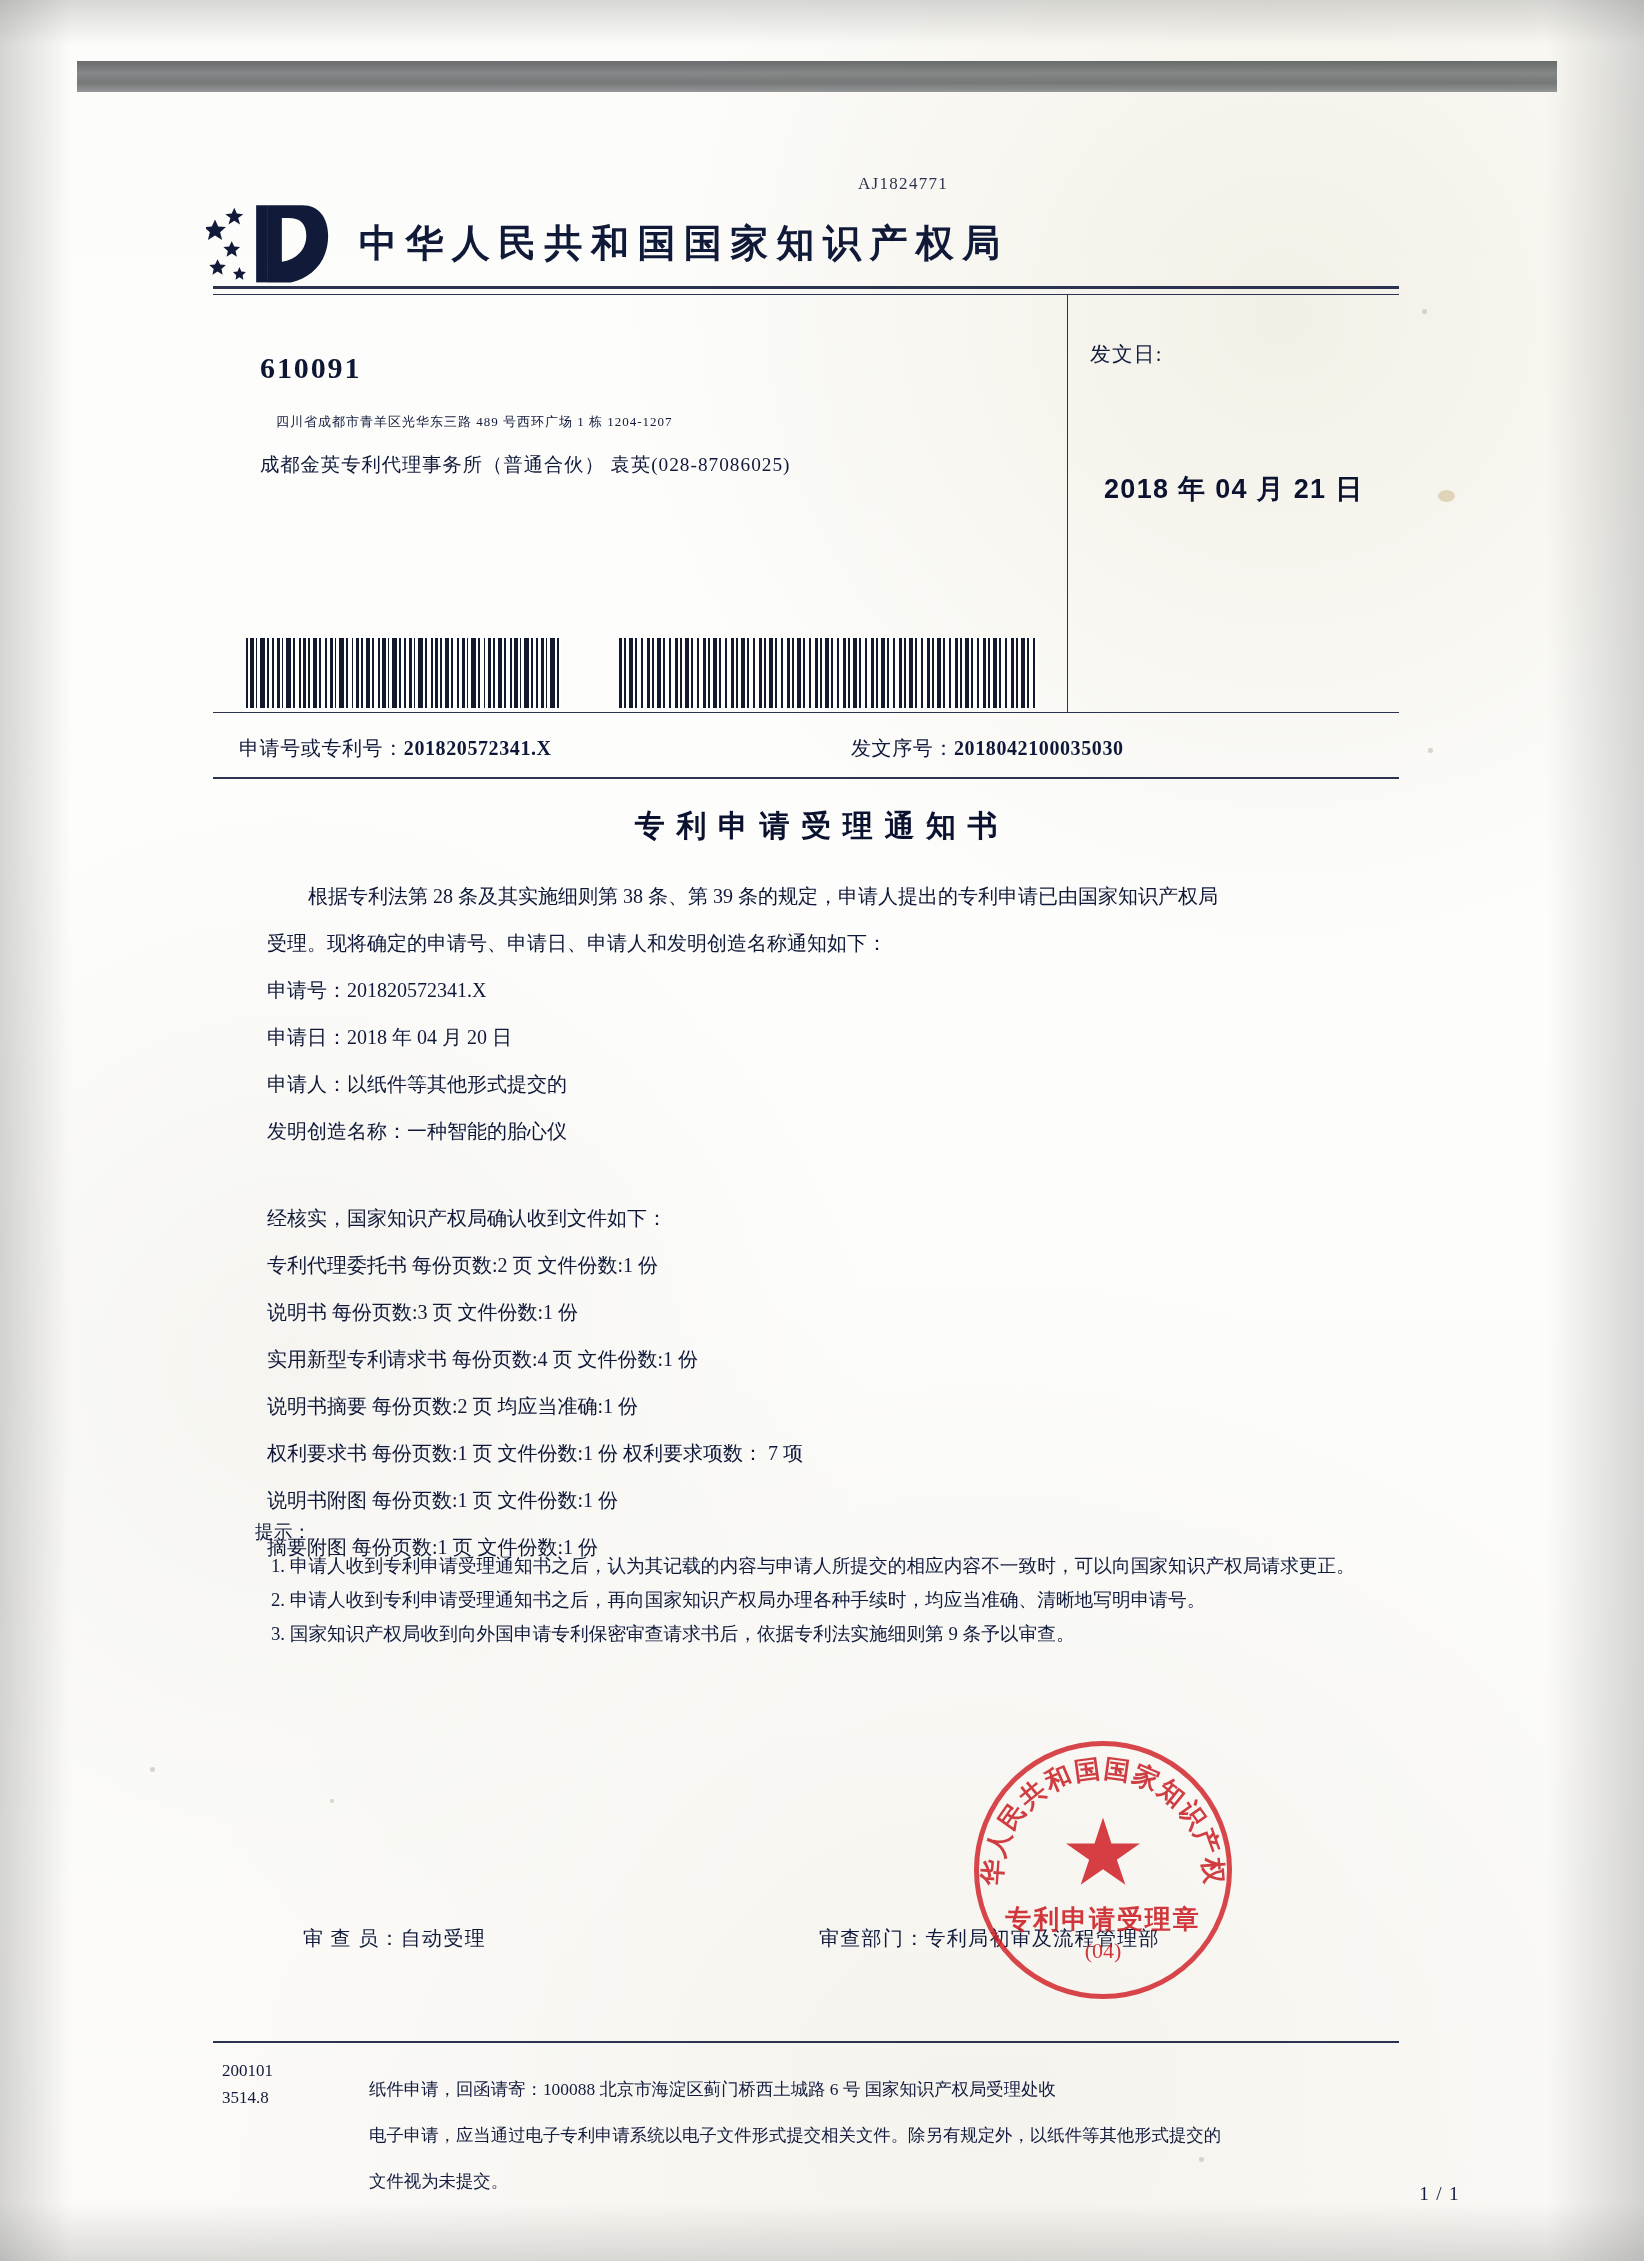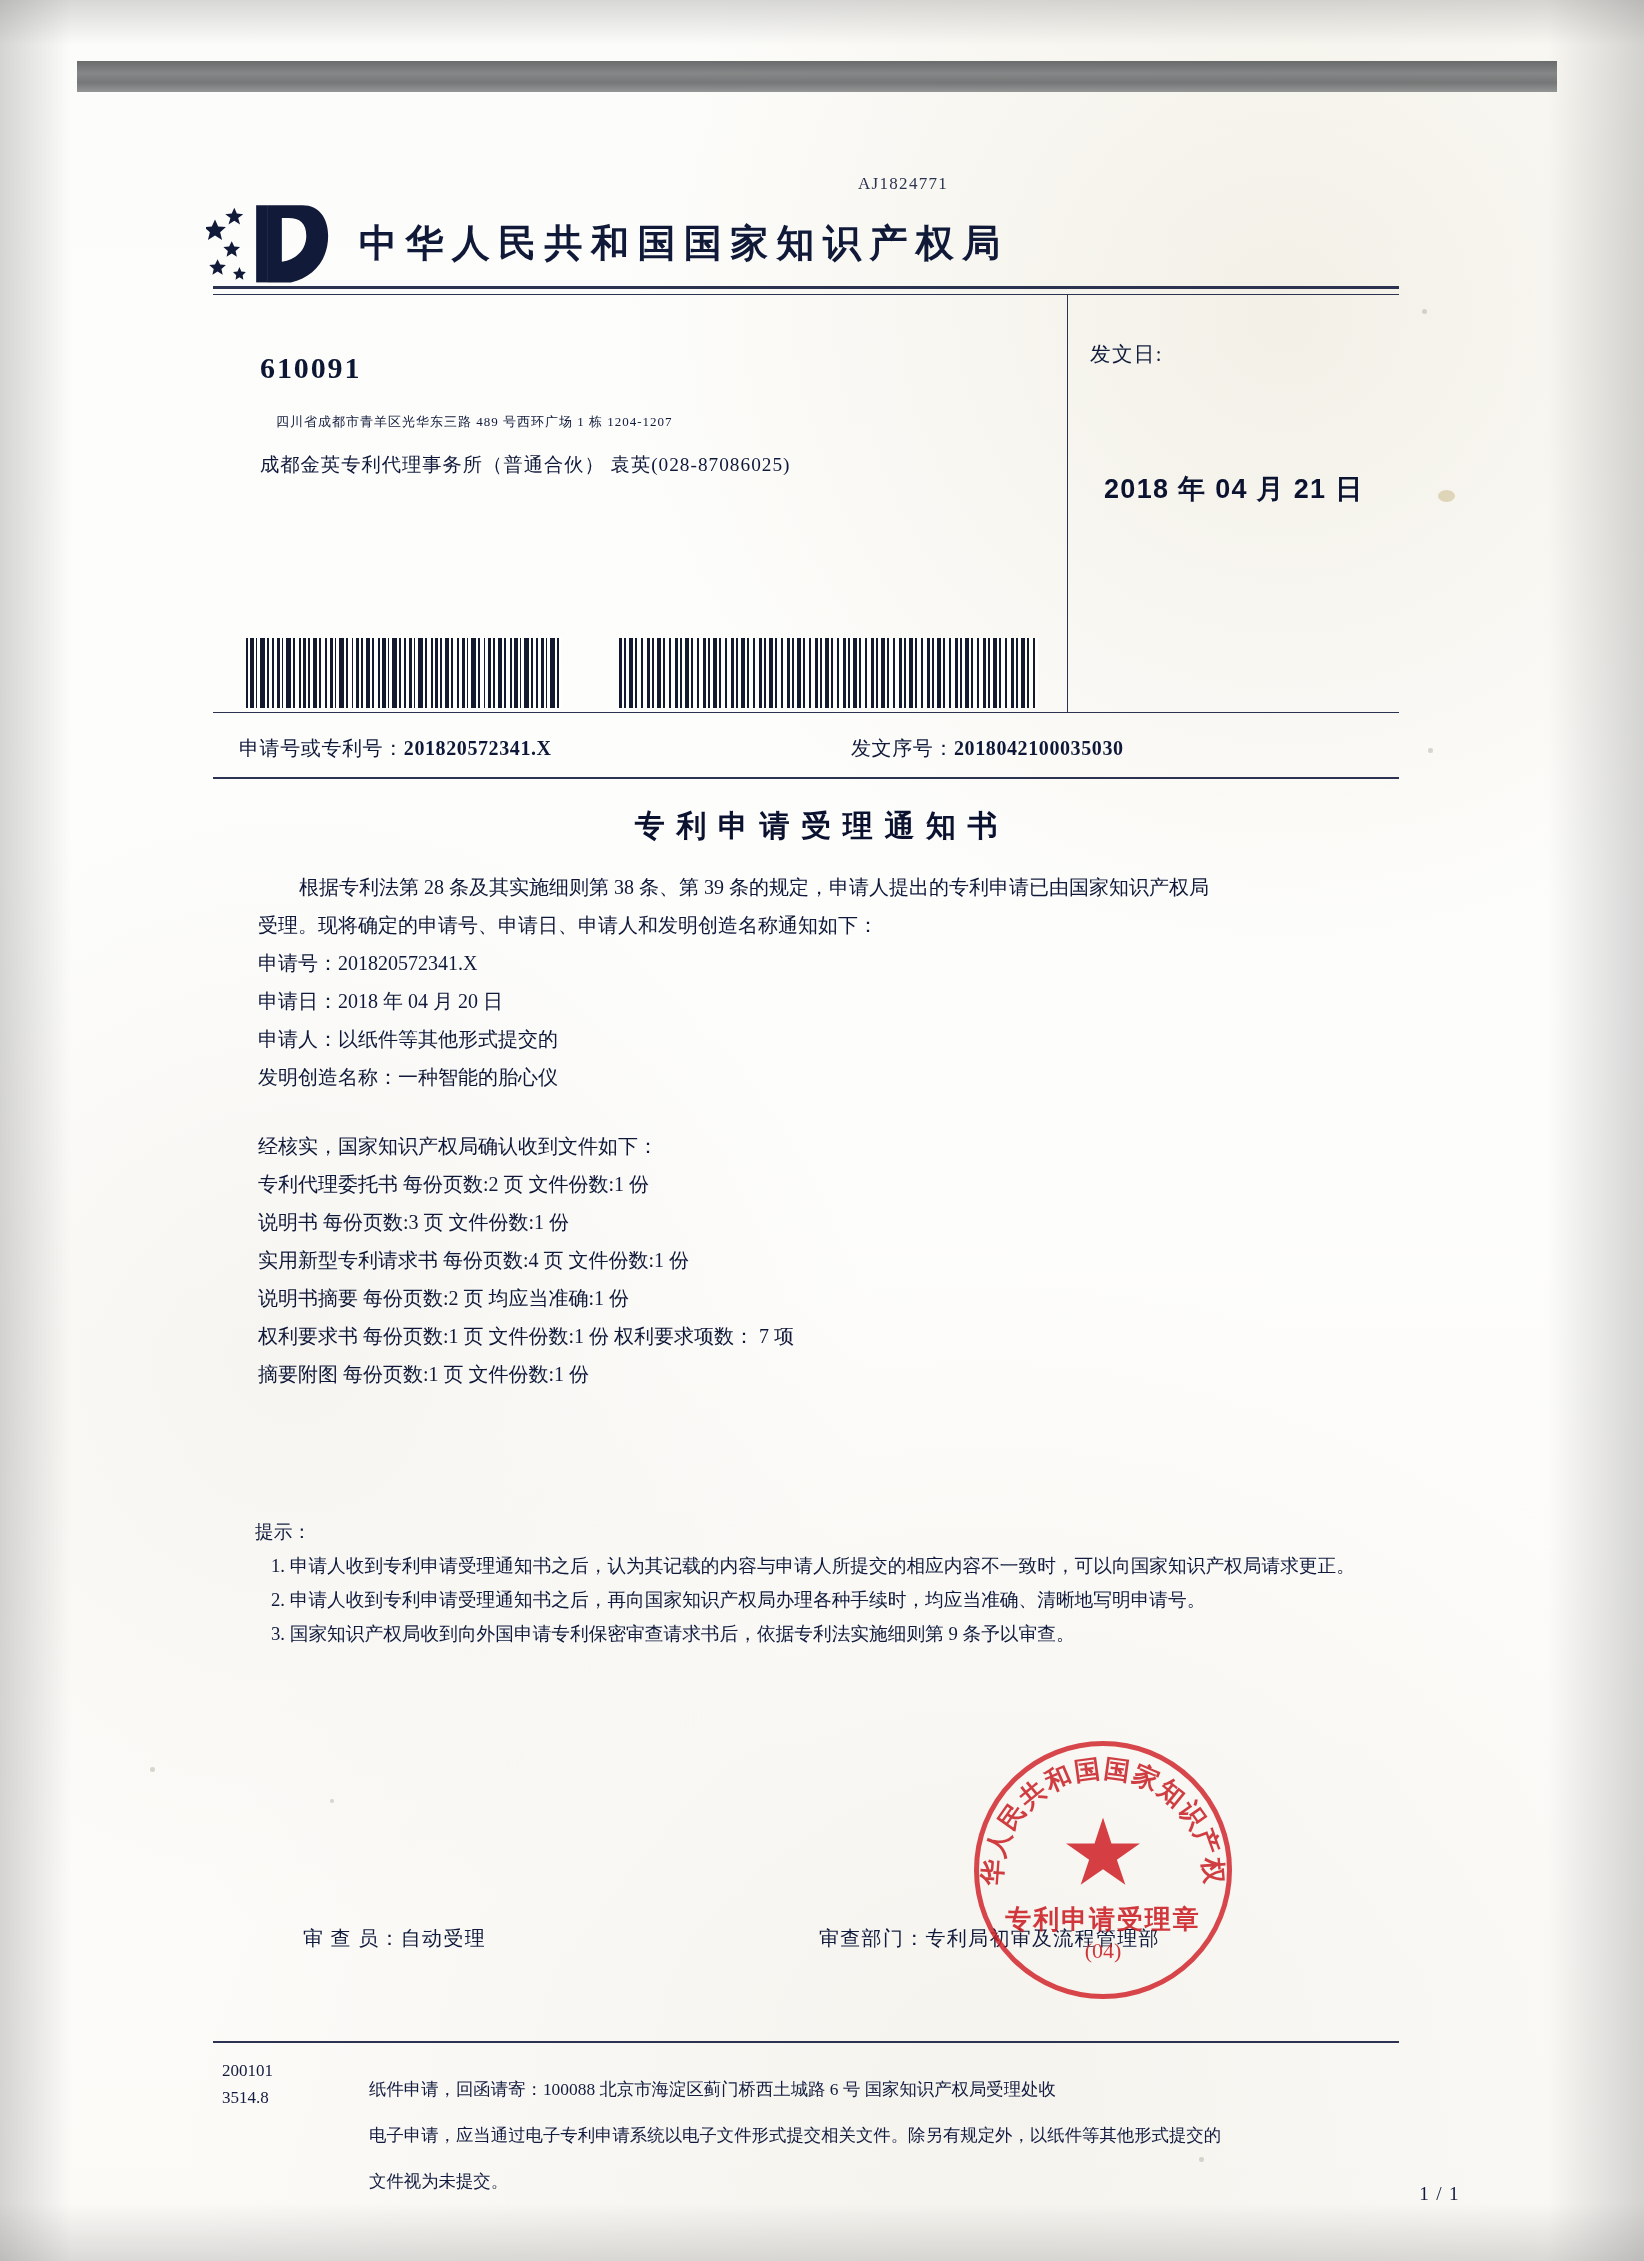--- a/index.html
+++ b/index.html
@@ -227,21 +227,21 @@
   
   .body-block {
     position: absolute;
     left: 255px;
     top: 867px;
     width: 1148px;
     font-size: 20px;
     line-height: 35px;
     color: #0f1838;
   }
-  .body-block p { margin: 3px; }
+  .body-block p { margin: 12px; }
   .indent2 { text-indent: 41px; }
   .field-line { white-space: nowrap; }
   .gap-block { height: 28px; }
 
   
   .tips-block {
     position: absolute;
     left: 232px;
     top: 1515px;
     width: 1173px;
@@ -423,20 +423,21 @@
     <p class="field-line">申请日：2018 年 04 月 20 日</p>
     <p class="field-line">申请人：以纸件等其他形式提交的</p>
     <p class="field-line">发明创造名称：一种智能的胎心仪</p>
     <div class="gap-block"></div>
     <p>经核实，国家知识产权局确认收到文件如下：</p>
     <p class="field-line">专利代理委托书 每份页数:2 页  文件份数:1 份</p>
     <p class="field-line">说明书 每份页数:3 页  文件份数:1 份</p>
     <p class="field-line">实用新型专利请求书 每份页数:4 页  文件份数:1 份</p>
     <p class="field-line">说明书摘要 每份页数:2 页  均应当准确:1 份</p>
     <p class="field-line">权利要求书 每份页数:1 页  文件份数:1 份  权利要求项数：  7 项</p>
+    <p class="field-line">说明书附图 每份页数:1 页  文件份数:1 份</p>
     <p class="field-line">摘要附图 每份页数:1 页  文件份数:1 份</p>
   </div>
 
   <div class="tips-block">
     <p class="tip-head">提示：</p>
     <p class="tip-item">1. 申请人收到专利申请受理通知书之后，认为其记载的内容与申请人所提交的相应内容不一致时，可以向国家知识产权局请求更正。</p>
     <p class="tip-item">2. 申请人收到专利申请受理通知书之后，再向国家知识产权局办理各种手续时，均应当准确、清晰地写明申请号。</p>
     <p class="tip-item">3. 国家知识产权局收到向外国申请专利保密审查请求书后，依据专利法实施细则第 9 条予以审查。</p>
   </div>
 

